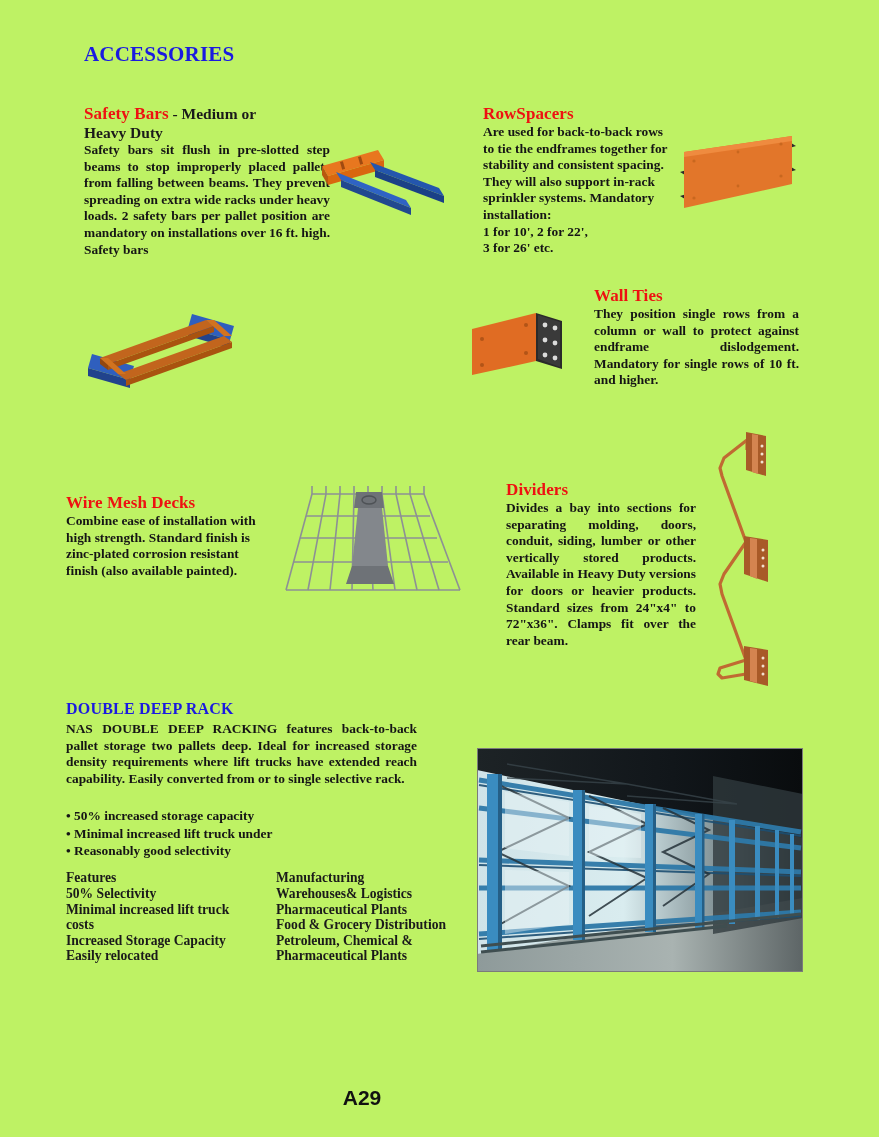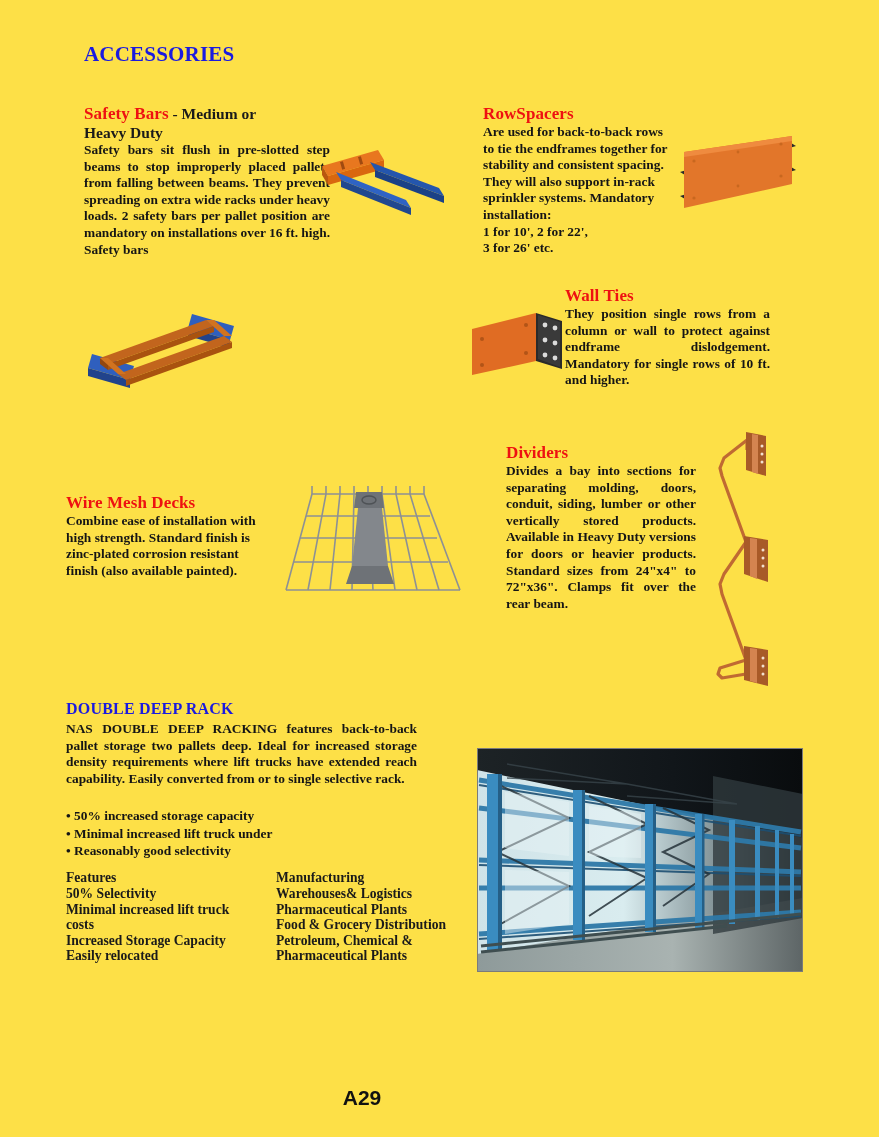--- a/index.html
+++ b/index.html
@@ -11,21 +11,21 @@
     width: 879px;
     height: 1137px;
     position: relative;
     font-family: "Liberation Serif", serif;
     color: #1a1a1a;
     overflow: hidden;
   }
   .page {
     position: absolute;
     inset: 0;
-    background: #fde047;
+    background: #bef264;
   }
   
   .blk { position: absolute; }
   .h-red {
     color: #ee1111;
     font-weight: bold;
     font-size: 17px;
     line-height: 20px;
     letter-spacing: .1px;
   }
@@ -62,28 +62,28 @@
   
   #rowspacers-block { left: 483px; top: 104px; width: 192px; }
   #rowspacers-img { left: 678px; top: 124px; width: 122px; height: 92px; }
 
   
   #drum-cradles-img { left: 74px; top: 296px; width: 178px; height: 95px; }
   #drum-cradles-block { left: 252px; top: 298px; width: 200px; }
 
   
   #wall-ties-img { left: 466px; top: 303px; width: 108px; height: 82px; }
-  #wall-ties-block { left: 565px; top: 286px; width: 205px; font-family: Liberation Serif, serif; }
+  #wall-ties-block { left: 594px; top: 286px; width: 205px; font-family: Liberation Serif, serif; }
 
   
   #wire-mesh-block { left: 66px; top: 493px; width: 200px; }
   #wire-mesh-img { left: 282px; top: 478px; width: 182px; height: 128px; }
 
   
-  #dividers-block { left: 506px; top: 443px; width: 190px; }
+  #dividers-block { left: 506px; top: 480px; width: 190px; }
   #dividers-img { left: 700px; top: 424px; width: 86px; height: 262px; }
 
   
   #ddr-title { left: 66px; top: 700px; font-size: 16px; }
   #ddr-paragraph { left: 66px; top: 721px; width: 351px; }
   #ddr-bullets { left: 66px; top: 808px; width: 351px; }
   #ddr-bullets div { margin-bottom: 1px; }
   #features-col { left: 66px; top: 870px; width: 200px; }
   #applications-col { left: 276px; top: 870px; width: 205px; }
   .col-head { font-weight: bold; font-size: 13.6px; }

